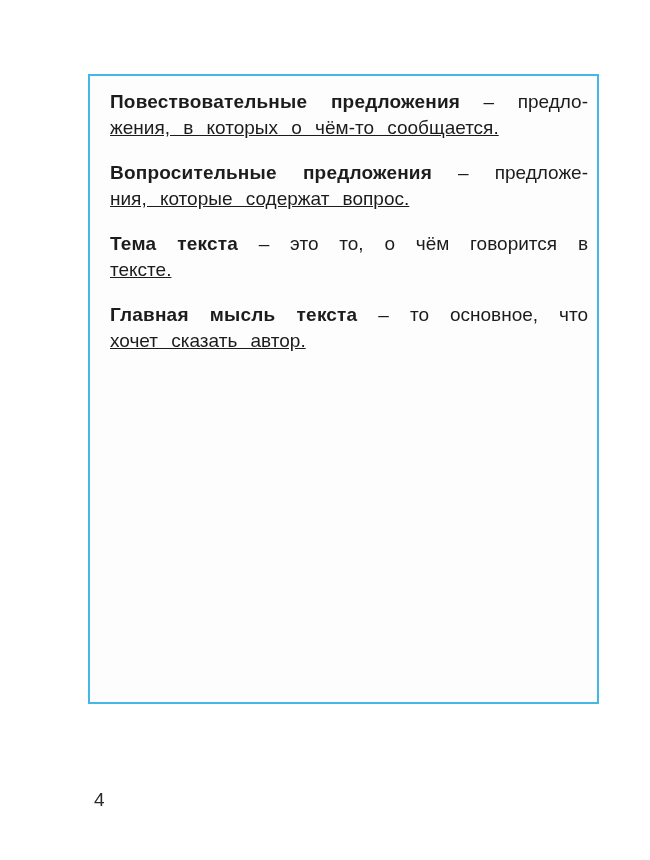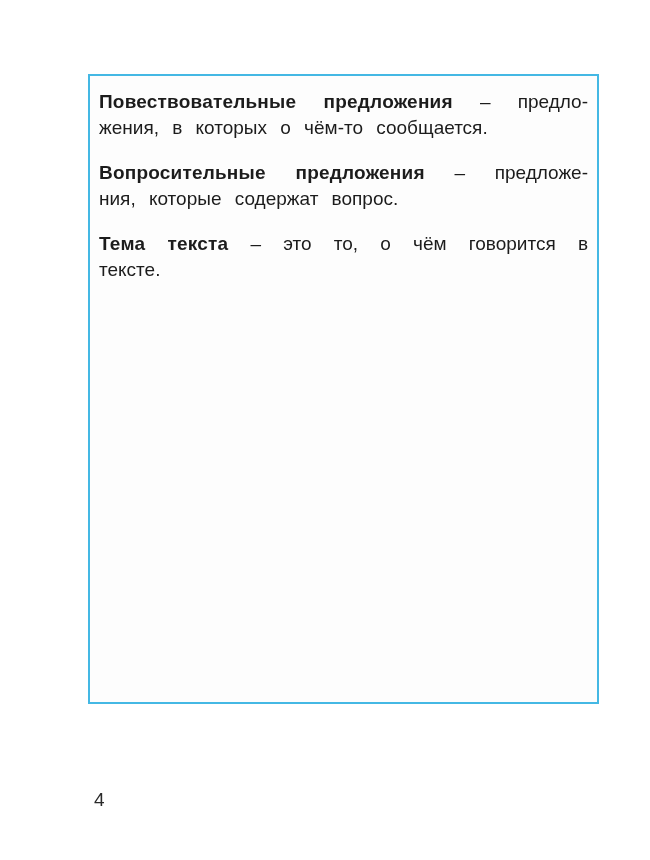--- a/index.html
+++ b/index.html
@@ -36,24 +36,26 @@
   .para:last-child {
     margin-bottom: 0;
   }
   .line {
     font-size: 19px;
     line-height: 26px;
     word-spacing: 0.42em;
     white-space: normal;
     text-align: justify;
     text-align-last: justify;
+    margin-left: 11px;
   }
   .line.last {
     text-align: center;
     text-align-last: left;
+    text-decoration: underline;
   }
   .term {
     font-weight: bold;
     letter-spacing: 0.2px;
   }
   .page-number {
     position: absolute;
     left: 94px;
     top: 789px;
     font-size: 19px;
@@ -72,17 +74,21 @@
         <div class="line last">жения, в которых о чём-то сообщается.</div>
       </div>
       <div class="para">
         <div class="line"><span class="term">Вопросительные предложения</span> – предложе-</div>
         <div class="line last">ния, которые содержат вопрос.</div>
       </div>
       <div class="para">
         <div class="line"><span class="term">Тема текста</span> – это то, о чём говорится в</div>
         <div class="line last">тексте.</div>
       </div>
+      <div class="para">
+        <div class="line"><span class="term">Главная мысль текста</span> – то основное, что</div>
+        <div class="line last">хочет сказать автор.</div>
+      </div>
     </div>
 
   <div class="page-number">4</div>
 
 </div>
 
 </body></html>

